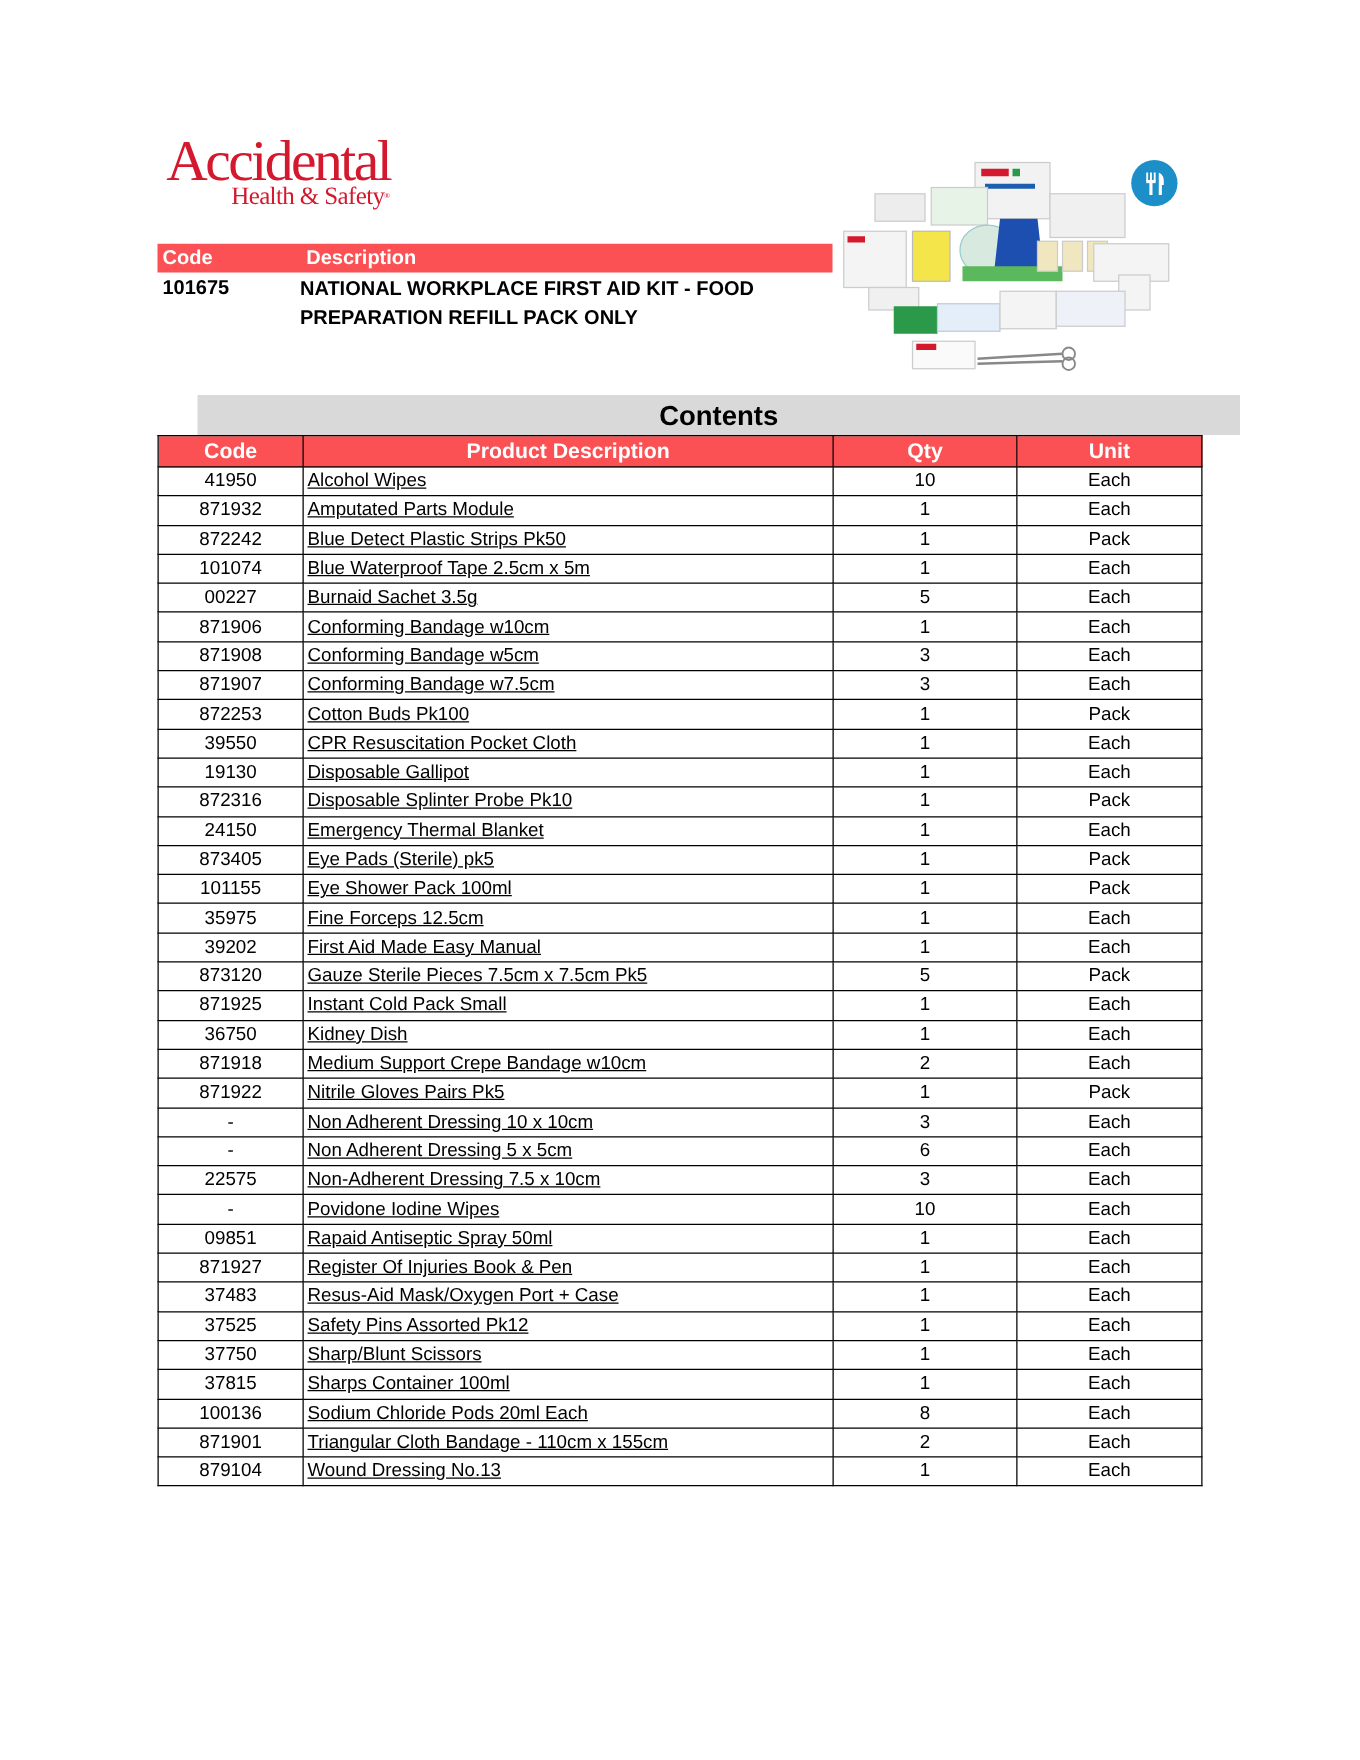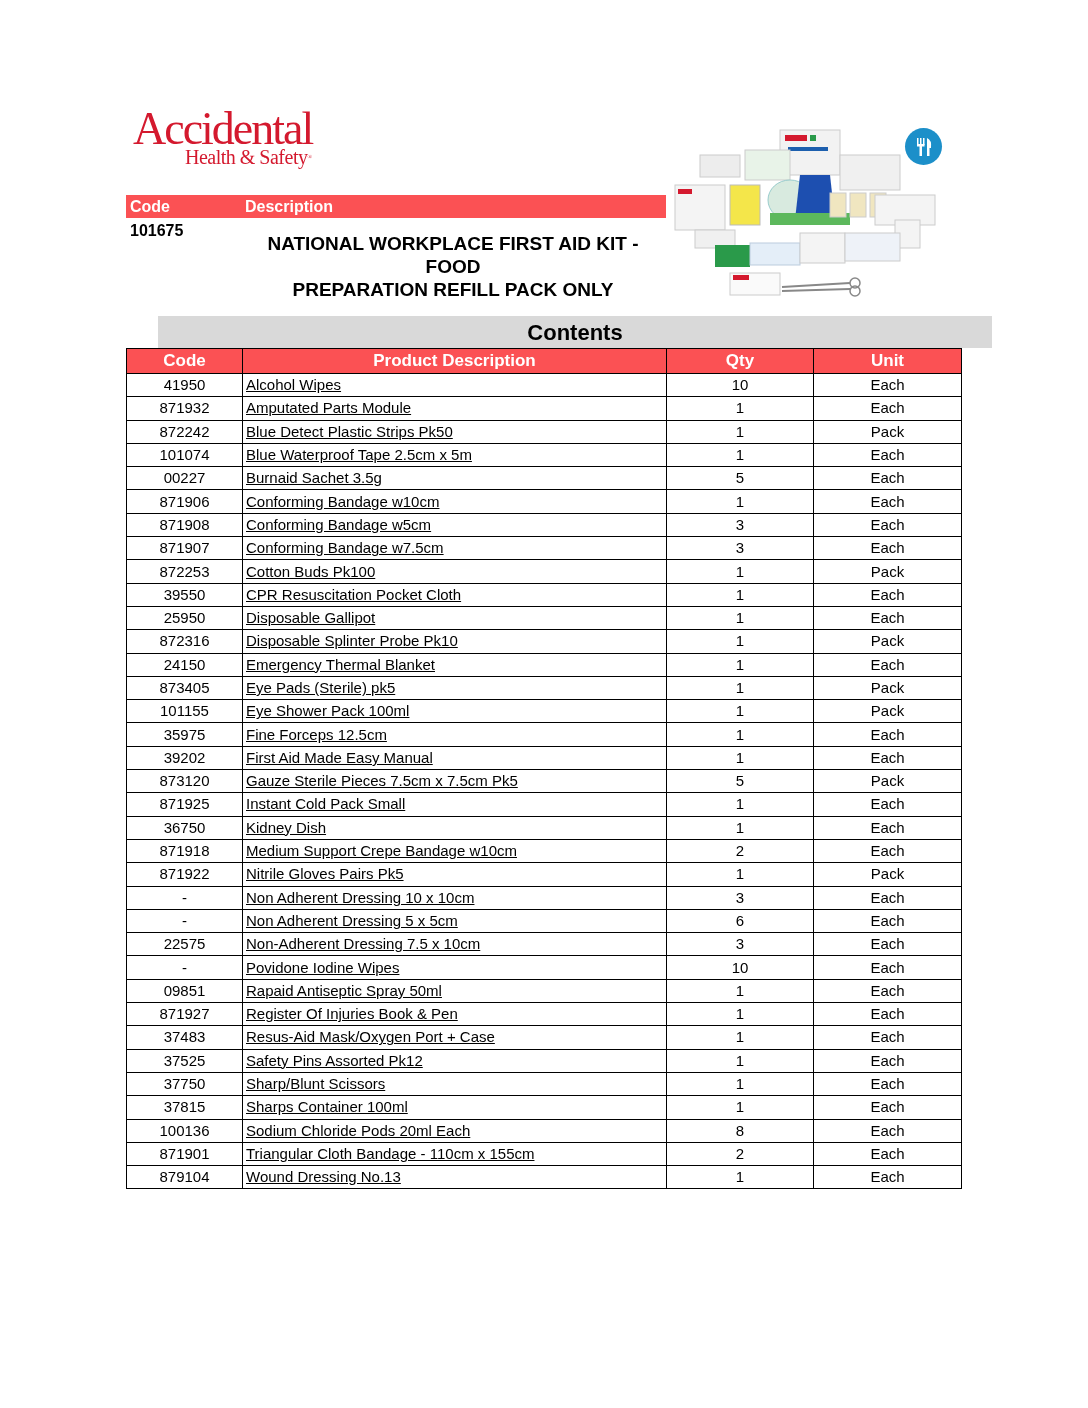--- a/index.html
+++ b/index.html
@@ -8,21 +8,21 @@
 
     .logo { position: absolute; left: 133px; top: 106px; width: 200px; height: 66px; }
     .logo-main { position: absolute; left: 0; top: 0; font-family: "Liberation Serif", "DejaVu Serif", serif; font-weight: normal; font-size: 46px; color: #d4192e; letter-spacing: -2px; line-height: 46px; }
     .logo-sub { position: absolute; left: 52px; top: 40px; font-family: "Liberation Serif", "DejaVu Serif", serif; font-size: 20px; color: #d4192e; letter-spacing: -0.5px; line-height: 22px; }
     .logo-reg { font-size: 6px; vertical-align: bottom; }
 
     .code-header { position: absolute; left: 126px; top: 195px; width: 540px; height: 23px; background: #fb5154; color: #ffffff; font-weight: bold; font-size: 16px; line-height: 24px; }
     .code-header .h-code { position: absolute; left: 4px; top: 0; }
     .code-header .h-desc { position: absolute; left: 119px; top: 0; }
     .kit-code { position: absolute; left: 130px; top: 221px; font-weight: bold; font-size: 16px; line-height: 20px; }
-    .kit-desc { position: absolute; left: 240px; top: 220px; width: 426px; text-align: center; font-weight: bold; font-size: 19px; line-height: 23px; margin-top: 12px; }
+    .kit-desc { position: absolute; left: 240px; top: 220px; width: 426px; text-align: left; font-weight: bold; font-size: 16px; line-height: 23px; }
 
     .product-photo { position: absolute; left: 670px; top: 125px; width: 275px; height: 172px; }
     .food-badge { position: absolute; left: 905px; top: 128px; width: 37px; height: 37px; border-radius: 50%; background: #1c8fc9; display: flex; align-items: center; justify-content: center; }
 
     .contents-bar { position: absolute; left: 126px; top: 316px; width: 834px; height: 32px; background: #d9d9d9; text-align: center; font-weight: bold; font-size: 22px; line-height: 33px; margin-left: 32px; }
 
     table.contents { position: absolute; left: 126px; top: 348px; width: 835px; border-collapse: collapse; table-layout: fixed; }
     table.contents th { background: #fb5154; color: #ffffff; font-weight: bold; font-size: 17px; height: 25px; line-height: 20px; border: 1.5px solid #000; text-align: center; padding: 0; }
     table.contents td { height: 23.3px; font-size: 15px; line-height: 18px; border: 1.5px solid #000; border-top-width: 1px; border-bottom-width: 1px; padding: 0 3px; white-space: nowrap; }
     table.contents td.c-code, table.contents td.c-qty, table.contents td.c-unit { text-align: center; }
@@ -166,21 +166,21 @@
         <td class="c-qty">1</td>
         <td class="c-unit">Pack</td>
       </tr>
       <tr>
         <td class="c-code">39550</td>
         <td class="c-desc">CPR Resuscitation Pocket Cloth</td>
         <td class="c-qty">1</td>
         <td class="c-unit">Each</td>
       </tr>
       <tr>
-        <td class="c-code">25950</td>
+        <td class="c-code">19130</td>
         <td class="c-desc">Disposable Gallipot</td>
         <td class="c-qty">1</td>
         <td class="c-unit">Each</td>
       </tr>
       <tr>
         <td class="c-code">872316</td>
         <td class="c-desc">Disposable Splinter Probe Pk10</td>
         <td class="c-qty">1</td>
         <td class="c-unit">Pack</td>
       </tr>

